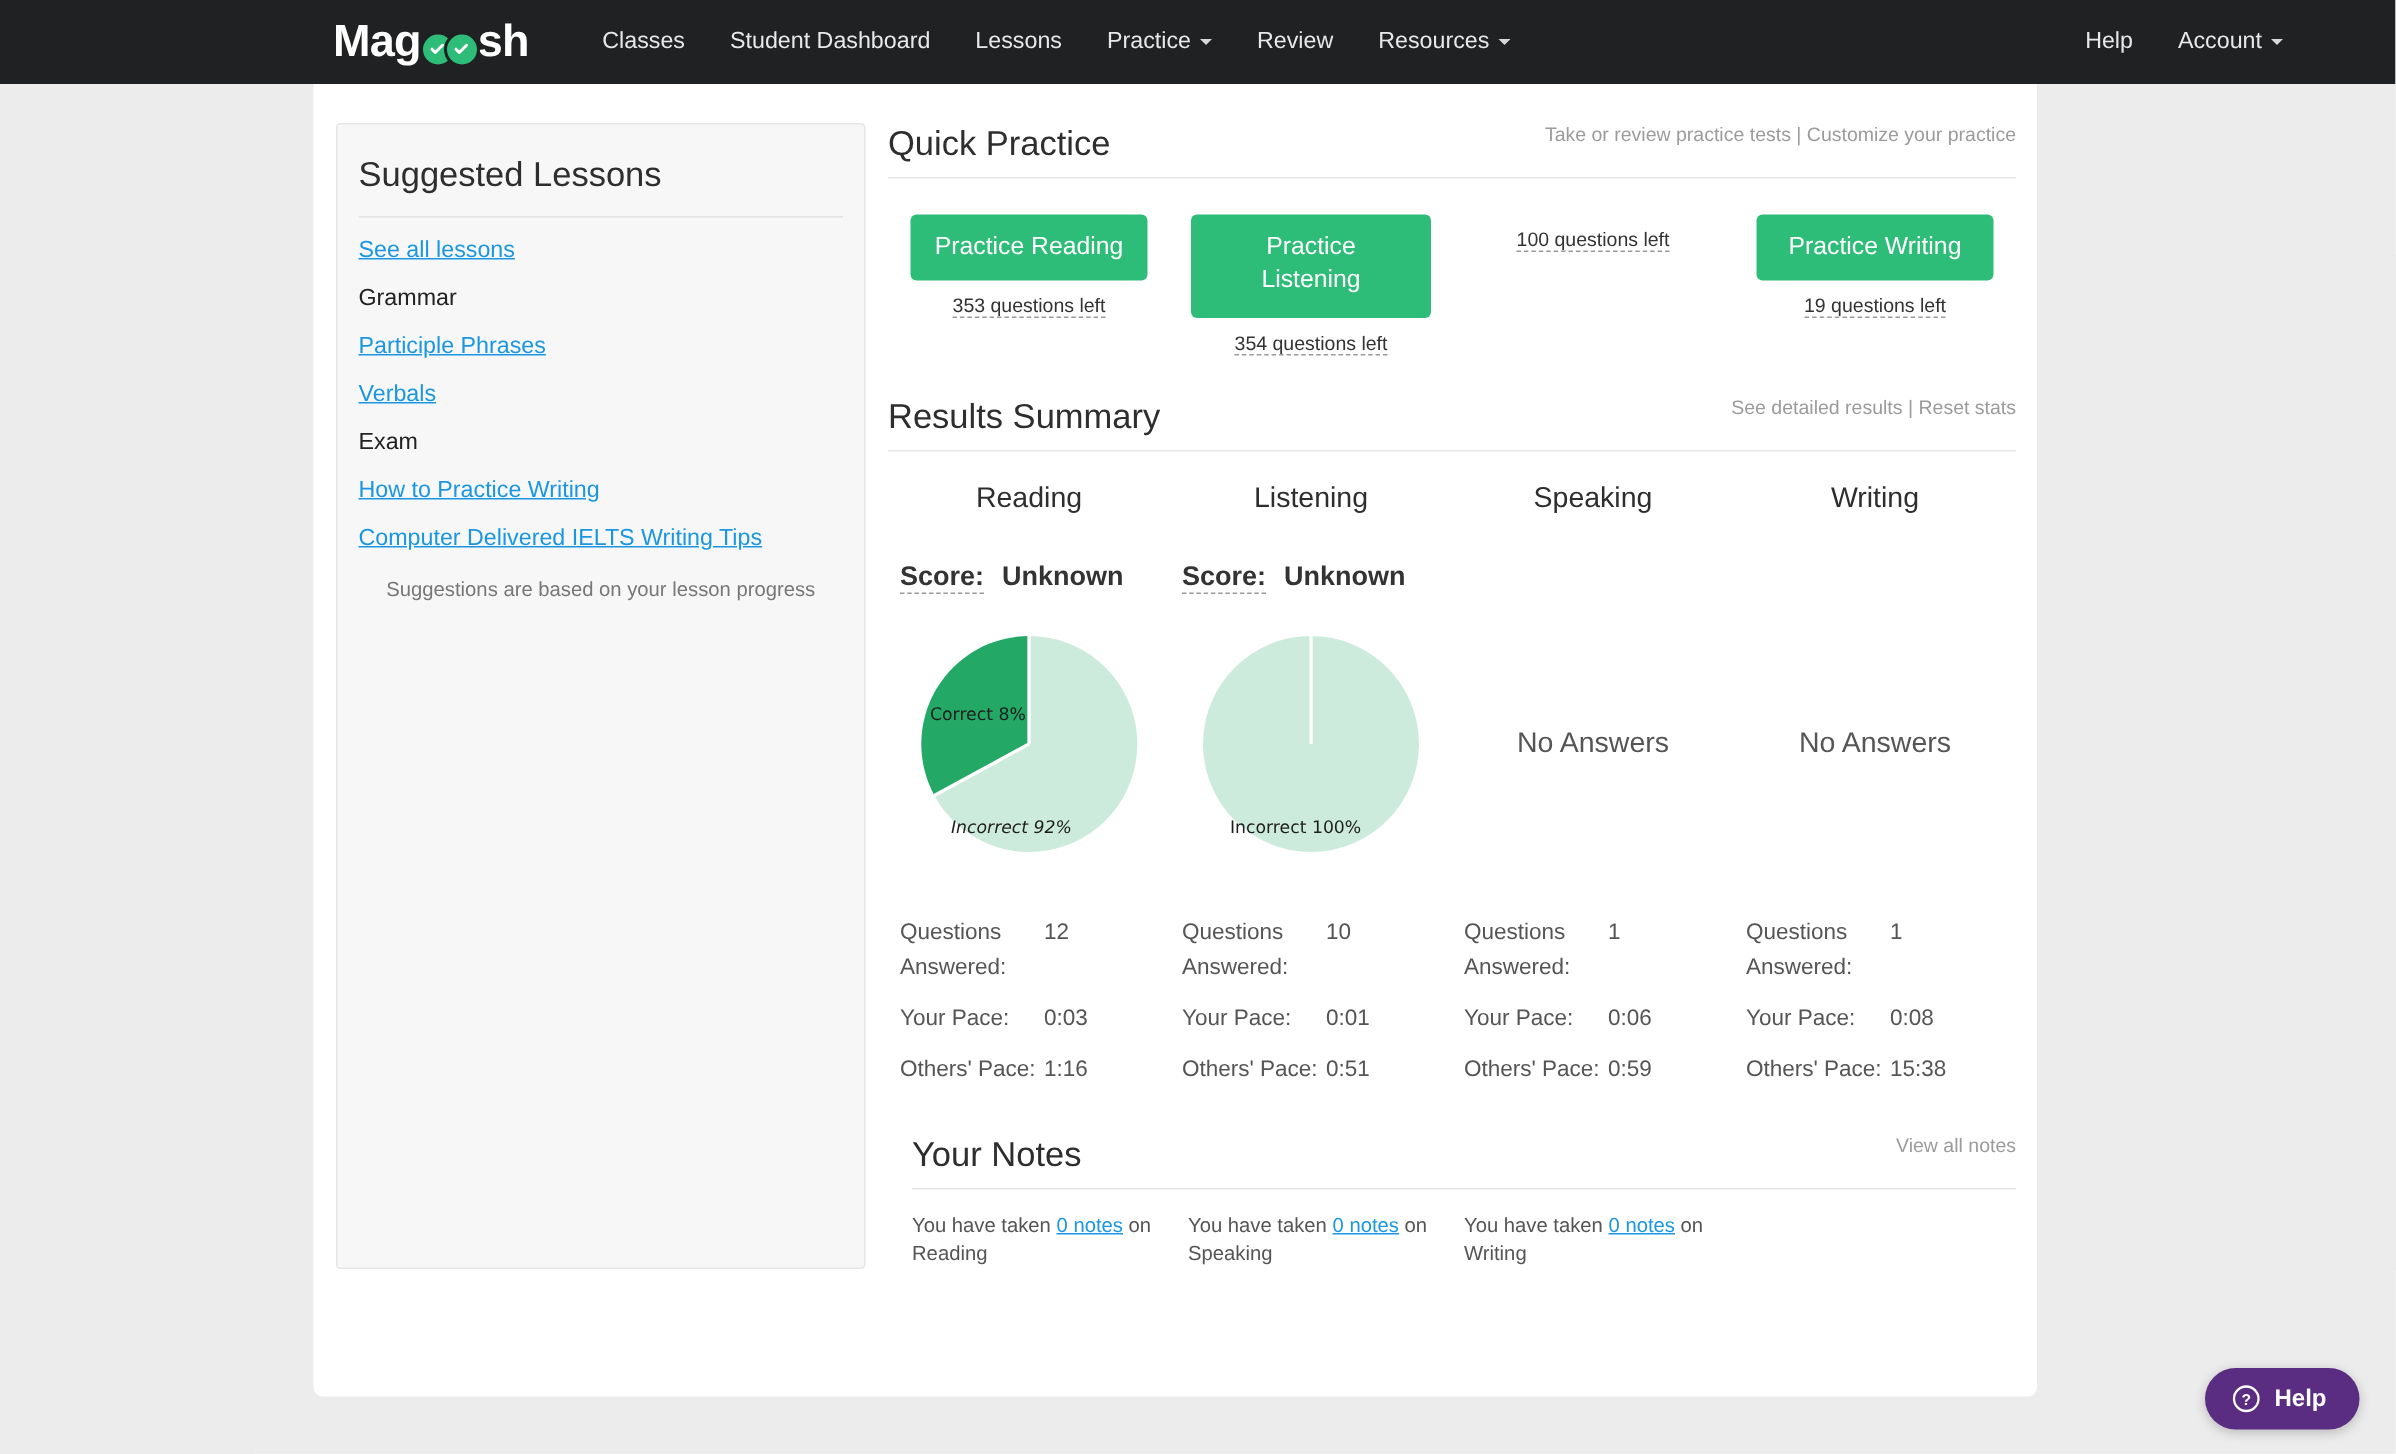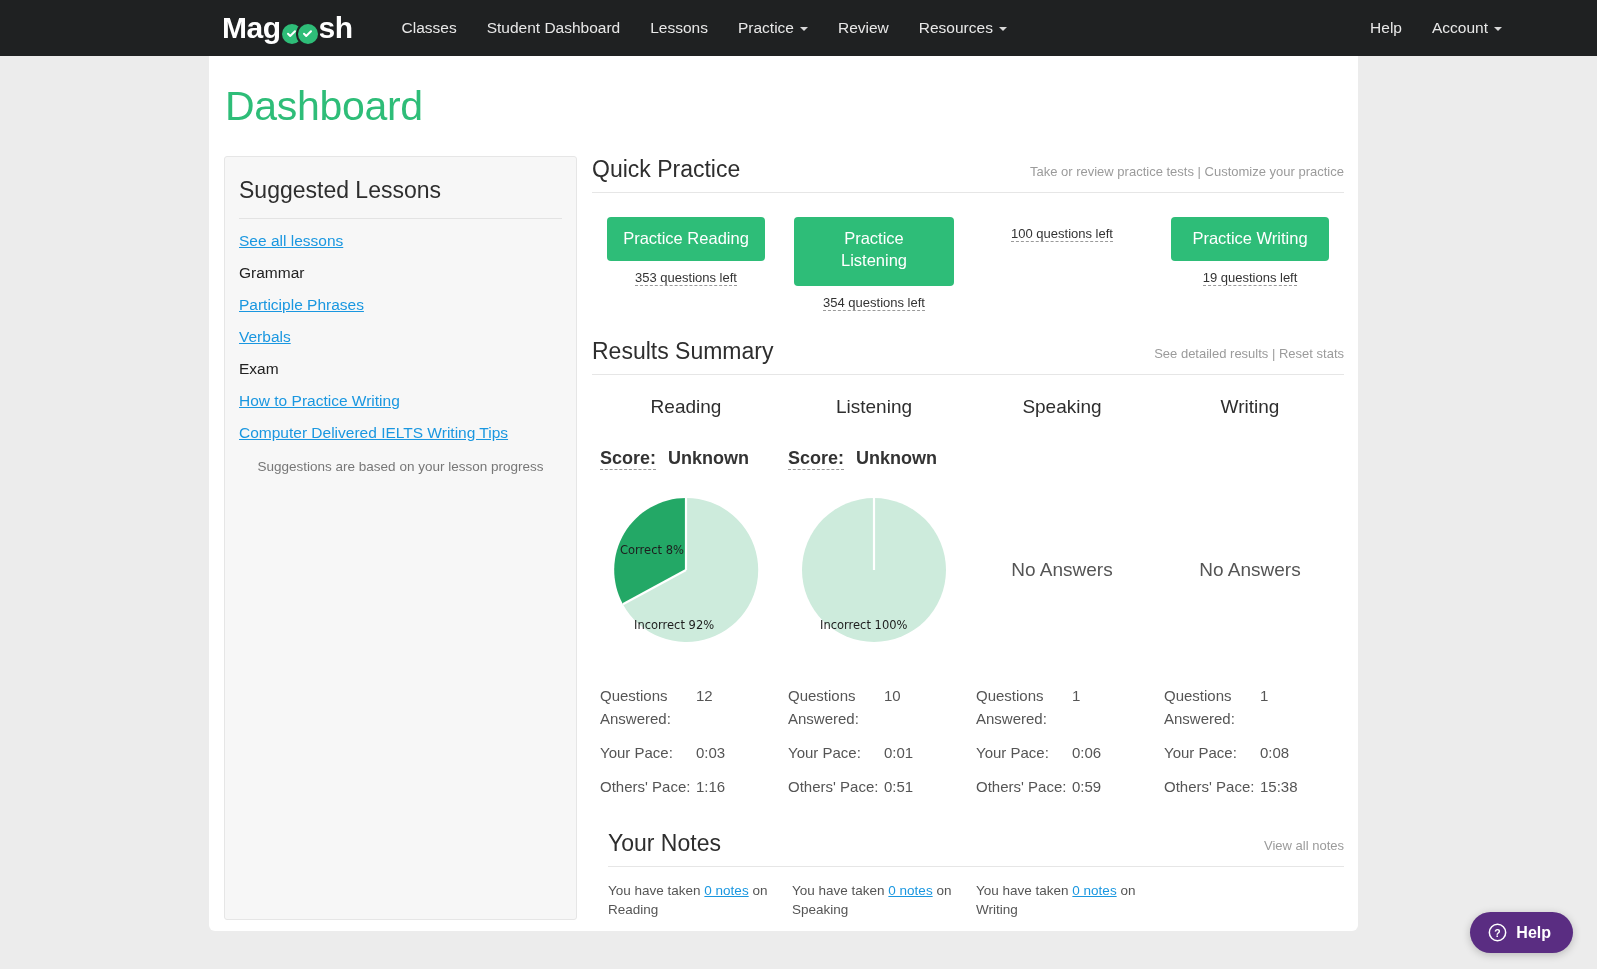--- a/index.html
+++ b/index.html
@@ -7,21 +7,21 @@
     width: 1597px; height: 969px;
     font-family: "Liberation Sans", sans-serif;
     background: #ececec;
     overflow: hidden;
   }
 
   
   .navbar {
     height: 56px; background: #1f2122;
     display: flex; align-items: center;
-    padding: 0 80px 0 222px;
+    padding: 0 60px 0 222px;
     position: relative; z-index: 5;
   }
   .brand { display: flex; align-items: baseline; margin-right: 34px; }
   .brand-text {
     color: #ffffff; font-size: 30px; font-weight: bold;
     letter-spacing: -0.5px; line-height: 1;
   }
   .brand-oo { display: inline-flex; align-items: center; margin: 0 1px; position: relative; top: 2px; }
   .oo-circle {
     width: 20px; height: 20px; border-radius: 50%;
@@ -75,21 +75,21 @@
   .lesson-cat { color: #222; }
   .lesson-note {
     color: #777; font-size: 13.5px; text-align: center;
     padding: 10px 10px 0 10px;
   }
 
   
   .main { flex: 1; padding: 0 14px 0 15px; }
 
   .sec-head {
-    display: flex; align-items: flex-end; justify-content: space-between;
+    display: flex; justify-content: space-between;
     padding-bottom: 9px;
     gap: 12px;
   }
   .sec-title { font-size: 23px; color: #2e2e2e; font-weight: normal; }
   .sec-links { font-size: 13px; color: #9b9b9b; padding-bottom: 4px; }
   .sec-links span { cursor: pointer; }
   .sec-rule { height: 1px; background: #e6e6e6; }
 
   
   .practice-grid {
@@ -195,21 +195,20 @@
     <div class="nav-item"><span>Resources</span><span class="caret"></span></div>
   </div>
 
   <div class="nav-right">
     <div class="nav-item"><span>Help</span></div>
     <div class="nav-item"><span>Account</span><span class="caret"></span></div>
   </div>
 </div>
 
 <div class="page">
-  <h1 class="page-title">Dashboard</h1>
 
   <div class="content">
 
     <div class="card-lessons">
       <h2>Suggested Lessons</h2>
       <div class="lesson-divider"></div>
       <div class="lesson-row">
         <span class="lesson-link">See all lessons</span>
       </div>
       <div class="lesson-row">
@@ -297,21 +296,21 @@
             <div class="pie-wrap">
               <svg width="152" height="152" viewBox="0 0 152 152">
 
                 <path d="M 76 76 L 76 4 A 72 72 0 1 1 12.9 110.3 Z" fill="#cdebdc"></path>
 
                 <path d="M 76 76 L 12.9 110.3 A 72 72 0 0 1 76 4 Z" fill="#23a866"></path>
                 <path d="M 76 76 L 76 4" stroke="#ffffff" stroke-width="2.2" fill="none"></path>
                 <path d="M 76 76 L 12.9 110.3" stroke="#ffffff" stroke-width="2.2" fill="none"></path>
               </svg>
               <span class="pie-label" style="left:10px; top:49px;">Correct 8%</span>
-              <span class="pie-label" style="left:24px; top:124px;">Incorrect 92%</span>
+              <span class="pie-label" style="left:24px; top:124px;font-style:italic;">Incorrect 92%</span>
             </div>
           </div>
 
           <div class="pie-cell">
             <div class="pie-wrap">
               <svg width="152" height="152" viewBox="0 0 152 152">
                 <circle cx="76" cy="76" r="72" fill="#cdebdc"></circle>
                 <path d="M 76 76 L 76 4" stroke="#ffffff" stroke-width="2.2" fill="none"></path>
               </svg>
               <span class="pie-label" style="left:22px; top:124px;">Incorrect 100%</span>

